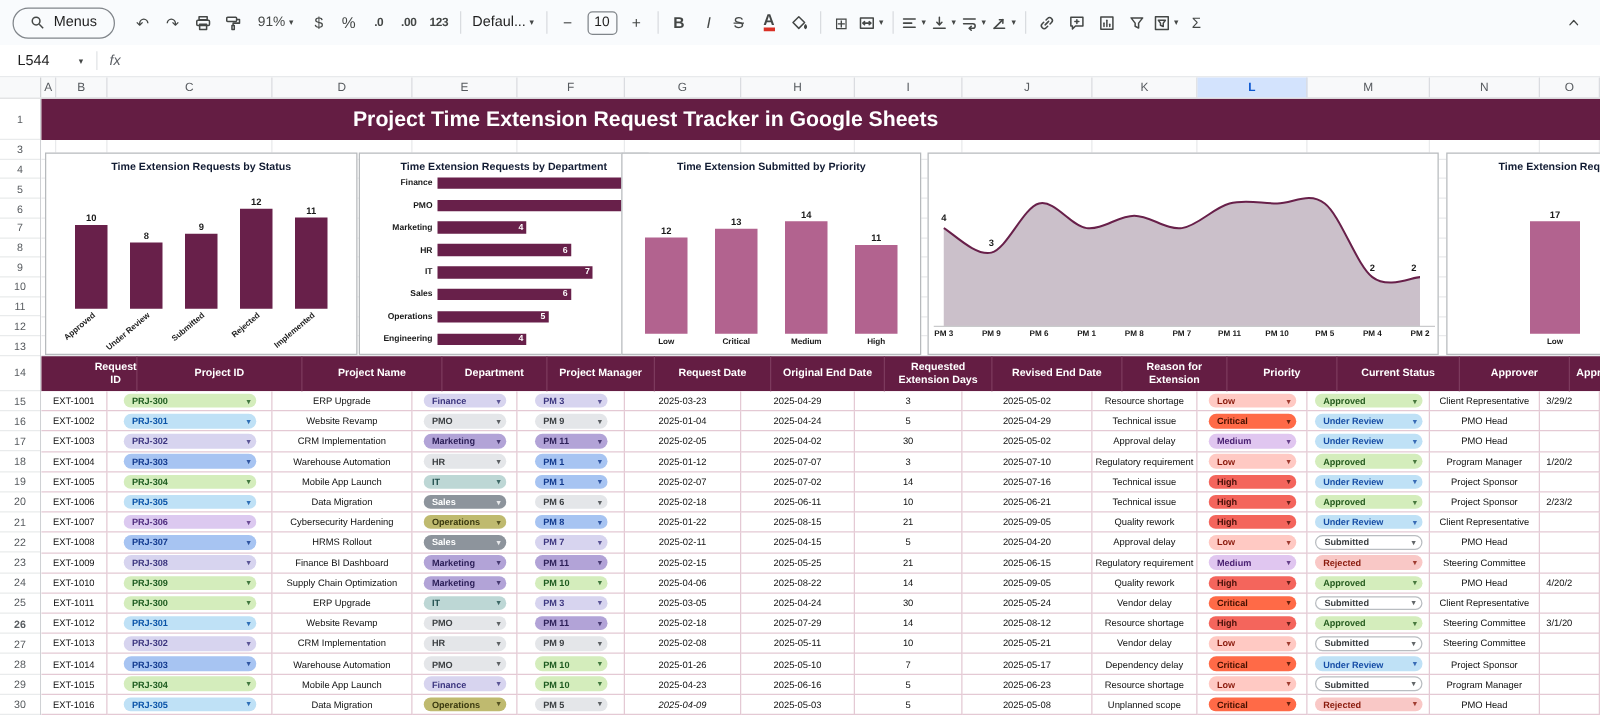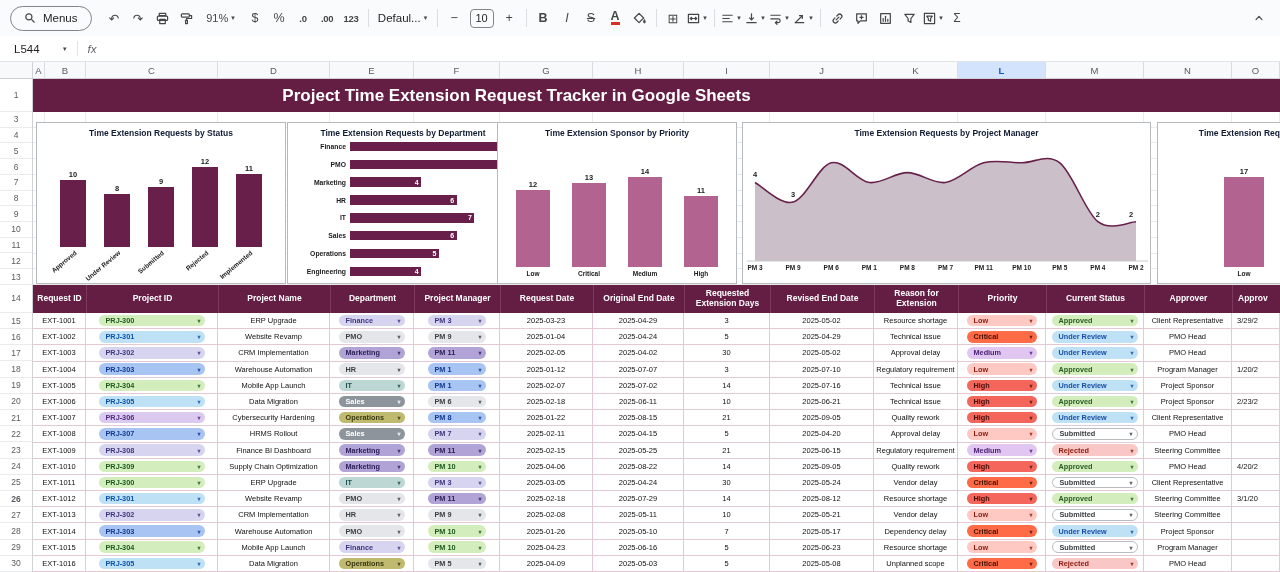--- a/index.html
+++ b/index.html
@@ -464,21 +464,21 @@
                 <div class="hlab">Engineering</div>
                 <div class="htrack">
                   <div class="hbarv" style="width: 44.4444%; background: rgb(104, 32, 74);">
                     <span class="hval">4</span>
                   </div>
                 </div>
               </div>
             </div>
           </div>
           <div class="chart chart-priority" style="left: 464px; width: 240px;">
-            <div class="ct">Time Extension Sponsor by Priority</div>
+            <div class="ct">Time Extension Submitted by Priority</div>
             <div class="vplot">
               <div class="vcol" style="width: 34px;">
                 <div class="vwrap" style="height: 102px;">
                   <div class="vval">12</div>
                   <div class="vbar" style="height: 77px; background: rgb(178, 99, 143);"></div>
                 </div>
                 <div class="vlab flat" style="height: 14px;">
                   <span>Low</span>
                 </div>
               </div>
@@ -505,21 +505,20 @@
                   <div class="vval">11</div>
                   <div class="vbar" style="height: 71px; background: rgb(178, 99, 143);"></div>
                 </div>
                 <div class="vlab flat" style="height: 14px;">
                   <span>High</span>
                 </div>
               </div>
             </div>
           </div>
           <div class="chart chart-pm" style="left: 709px; width: 409px;">
-            <div class="ct">Time Extension Requests by Project Manager</div>
             <svg width="405" height="124" class="asvg">
               <path d="M 10.0,41.5 C 16.4,44.7 35.4,64.4 48.1,61.1 C 60.8,57.8 73.5,25.1 86.2,21.8 C 98.9,18.5 111.6,39.8 124.3,41.5 C 137.0,43.1 149.7,31.6 162.4,31.6 C 175.1,31.6 187.8,43.1 200.5,41.5 C 213.2,39.8 225.9,25.1 238.6,21.8 C 251.3,18.5 264.0,21.8 276.7,21.8 C 289.4,21.8 302.1,12.0 314.8,21.8 C 327.5,31.6 340.2,70.9 352.9,80.7 C 365.6,90.5 384.6,80.7 391.0,80.7 L 391.0,120 L 10.0,120 Z" fill="#cbc0ca"></path>
               <path d="M 10.0,41.5 C 16.4,44.7 35.4,64.4 48.1,61.1 C 60.8,57.8 73.5,25.1 86.2,21.8 C 98.9,18.5 111.6,39.8 124.3,41.5 C 137.0,43.1 149.7,31.6 162.4,31.6 C 175.1,31.6 187.8,43.1 200.5,41.5 C 213.2,39.8 225.9,25.1 238.6,21.8 C 251.3,18.5 264.0,21.8 276.7,21.8 C 289.4,21.8 302.1,12.0 314.8,21.8 C 327.5,31.6 340.2,70.9 352.9,80.7 C 365.6,90.5 384.6,80.7 391.0,80.7" fill="none" stroke="#68204a" stroke-width="1.6"></path>
               <line x1="2" x2="403" y1="120" y2="120" stroke="#c9cacc" stroke-width="1"></line>
             </svg>
             <span class="aval" style="left: 12px; top: 47.4545px;">4</span>
             <span class="aval" style="left: 50.1px; top: 67.0909px;">3</span>
             <span class="aval" style="left: 354.9px; top: 86.7273px;">2</span>
             <span class="aval" style="left: 388px; top: 86.7273px;">2</span>
             <span class="alab" style="left: 12px;">PM 3</span>
@@ -544,21 +543,21 @@
                 </div>
                 <div class="vlab flat" style="height: 14px;">
                   <span>Low</span>
                 </div>
               </div>
             </div>
           </div>
         </div>
       <div class="dtable">
         <div class="thr">
-            <div class="th" style="width: 54px;">Request ID</div>
+            <div class="th" style="width: 34px; margin-left: 43px;">Request ID</div>
             <div class="th" style="width: 132px;">Project ID</div>
             <div class="th" style="width: 112px;">Project Name</div>
             <div class="th" style="width: 84px;">Department</div>
             <div class="th" style="width: 86px;">Project Manager</div>
             <div class="th" style="width: 93px;">Request Date</div>
             <div class="th" style="width: 91px;">Original End Date</div>
             <div class="th" style="width: 86px;">Requested Extension Days</div>
             <div class="th" style="width: 104px;">Revised End Date</div>
             <div class="th" style="width: 84px;">Reason for Extension</div>
             <div class="th" style="width: 88px;">Priority</div>
@@ -1196,21 +1195,21 @@
                   <span>Operations</span>
                   <span class="cc">▾</span>
                 </span>
               </div>
               <div class="td" style="width: 86px;">
                 <span class="chip" style="background: rgb(228, 230, 233); color: rgb(60, 64, 67);">
                   <span>PM 5</span>
                   <span class="cc">▾</span>
                 </span>
               </div>
-              <div class="td" style="width: 93px;">2025-04-09</div>
+              <div class="td" style="width: 93px; font-style: italic;">2025-04-09</div>
               <div class="td" style="width: 91px;">2025-05-03</div>
               <div class="td" style="width: 86px;">5</div>
               <div class="td" style="width: 104px;">2025-05-08</div>
               <div class="td" style="width: 84px;">Unplanned scope</div>
               <div class="td" style="width: 88px;">
                 <span class="chip" style="background: rgb(255, 106, 71); color: rgb(68, 16, 0);">
                   <span>Critical</span>
                   <span class="cc">▾</span>
                 </span>
               </div>

